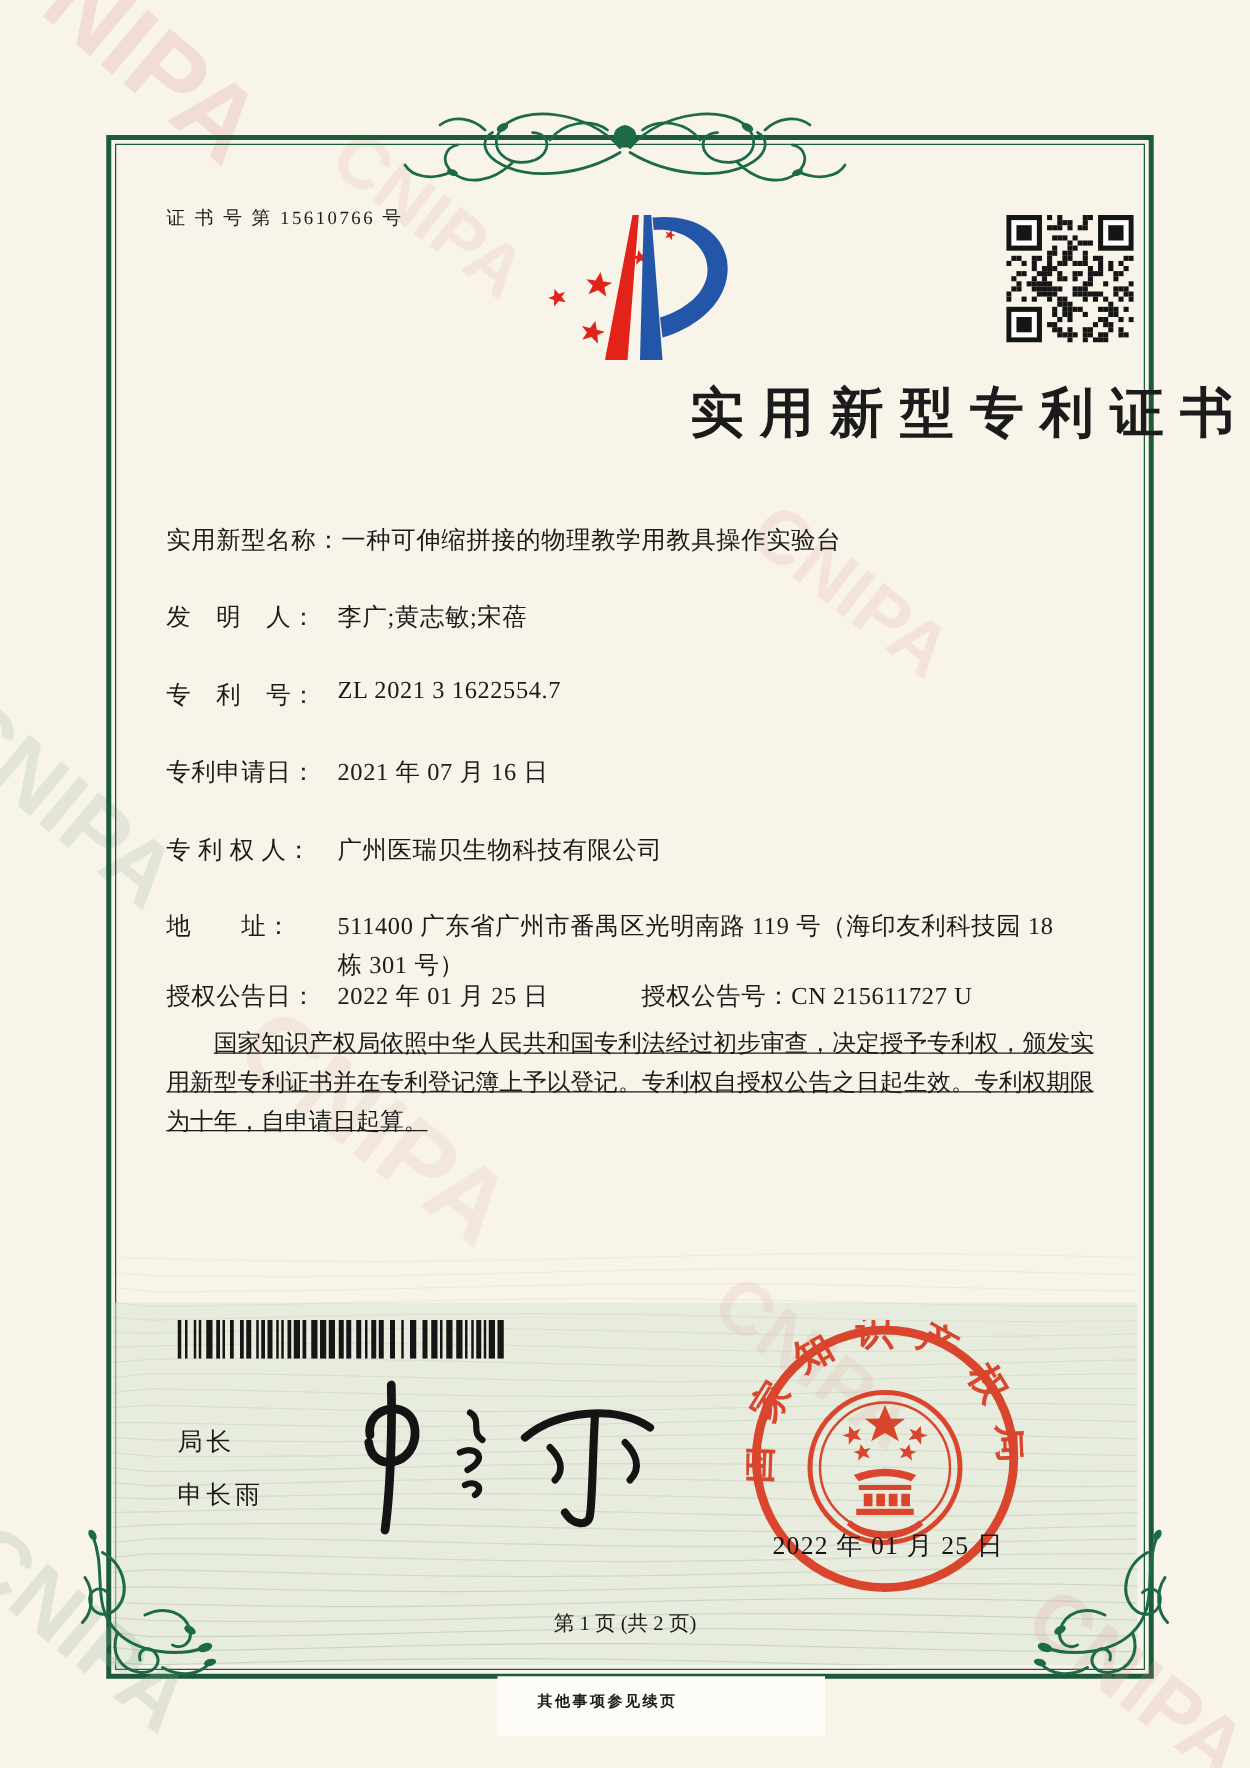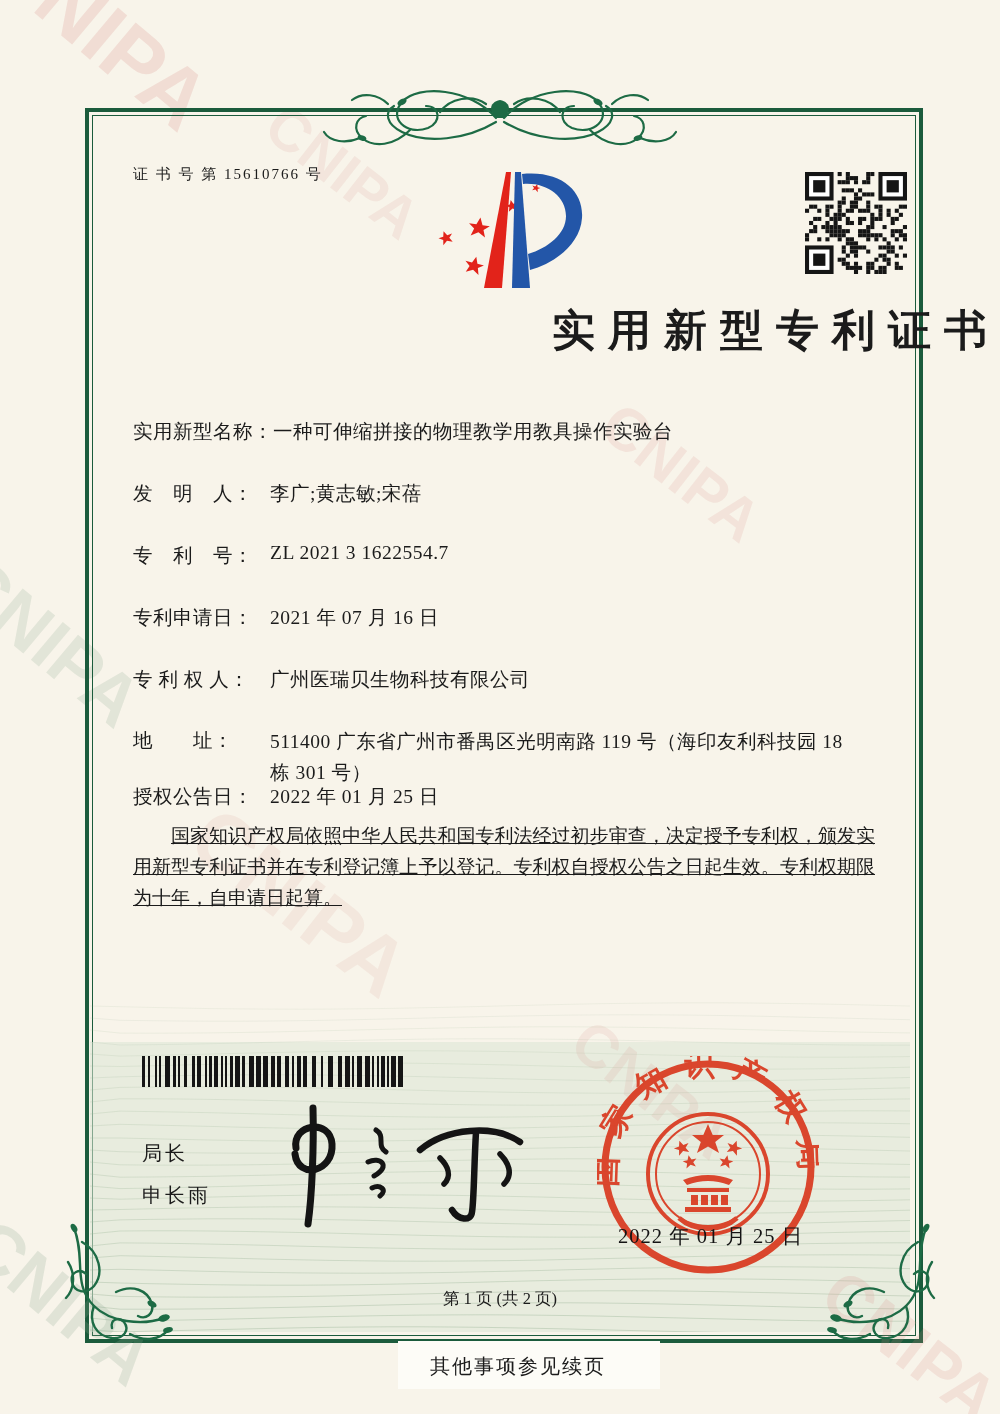--- a/index.html
+++ b/index.html
@@ -39,21 +39,21 @@
   .paras p{margin:0;text-indent:2em;}
   
   .barcode{left:142px;top:1056px;z-index:3;}
   .sig-title{left:142px;top:1140px;font-size:20px;letter-spacing:3px;z-index:3;}
   .sig-name{left:142px;top:1182px;font-size:20px;letter-spacing:3px;z-index:3;}
   .signature{left:268px;top:1096px;z-index:3;}
   .seal{left:597px;top:1056px;z-index:4;}
   .seal-date{left:618px;top:1222px;font-size:20.5px;letter-spacing:1px;color:#141414;z-index:5;}
   .page-no{left:0;right:0;top:1288px;text-align:center;font-size:16.5px;z-index:4;}
   .note-box{left:398px;top:1341px;width:262px;height:48px;background:#fdfcf7;z-index:2;}
-  .note-box span{display:block;padding:12px 0 0 32px;font-size:20px;letter-spacing:2px;}
+  .note-box span{display:block;padding:12px 0 0 32px;font-size:12px;letter-spacing:2px;font-weight:bold;}
   .orn{z-index:2;}
 </style>
 </head>
 <body>
 
 <div class="page">
 
   <div class="wm" style="left:-28px;top:-18px;font-size:84px;color:rgba(216,130,125,0.20);transform:rotate(40deg);">CNIPA</div>
   <div class="wm" style="left:255px;top:138px;font-size:58px;color:rgba(216,140,135,0.14);transform:rotate(38deg);">CNIPA</div>
   <div class="wm" style="left:590px;top:438px;font-size:60px;color:rgba(216,140,135,0.16);transform:rotate(38deg);">CNIPA</div>
@@ -385,20 +385,23 @@
     <span class="lab">专利申请日：</span><span class="val">2021 年 07 月 16 日</span>
   </div>
   <div class="row" style="top:666px;">
     <span class="lab">专 利 权 人：</span><span class="val">广州医瑞贝生物科技有限公司</span>
   </div>
   <div class="row row-addr" style="top:727px;">
     <span class="lab">地　　址：</span><span class="val">511400 广东省广州市番禺区光明南路 119 号（海印友利科技园 18 栋 301 号）</span>
   </div>
   <div class="row" style="top:783px;width:742px;">
     <span class="lab">授权公告日：</span><span class="val">2022 年 01 月 25 日</span>
+    <span class="grant2">
+      <span>授权公告号：</span><span>CN 215611727 U</span>
+    </span>
   </div>
 
   <div class="paras">
     <p>国家知识产权局依照中华人民共和国专利法经过初步审查，决定授予专利权，颁发实用新型专利证书并在专利登记簿上予以登记。专利权自授权公告之日起生效。专利权期限为十年，自申请日起算。</p>
   </div>
 
   <svg class="abs barcode" id="barcode" width="262" height="31" viewBox="0 0 262 31">
       <rect x="0" y="0" width="3" height="31" fill="#151515"></rect>
       <rect x="6" y="0" width="2" height="31" fill="#151515"></rect>
       <rect x="13" y="0" width="2" height="31" fill="#151515"></rect>

